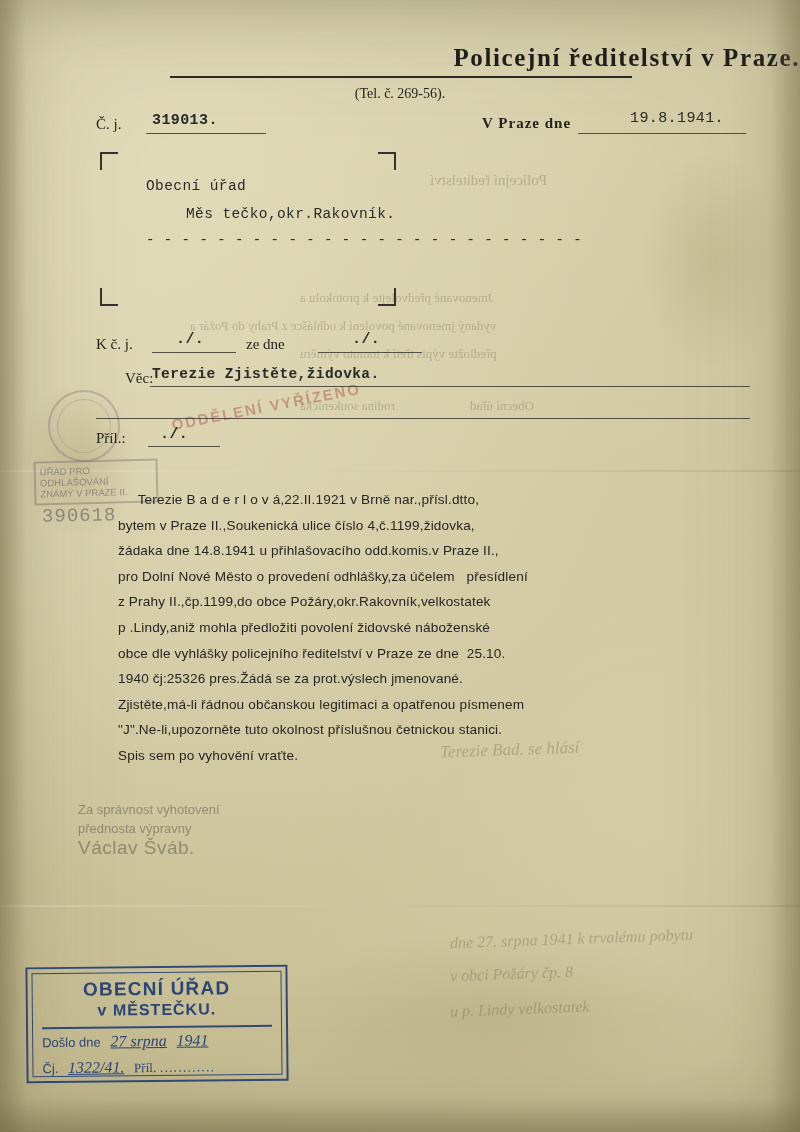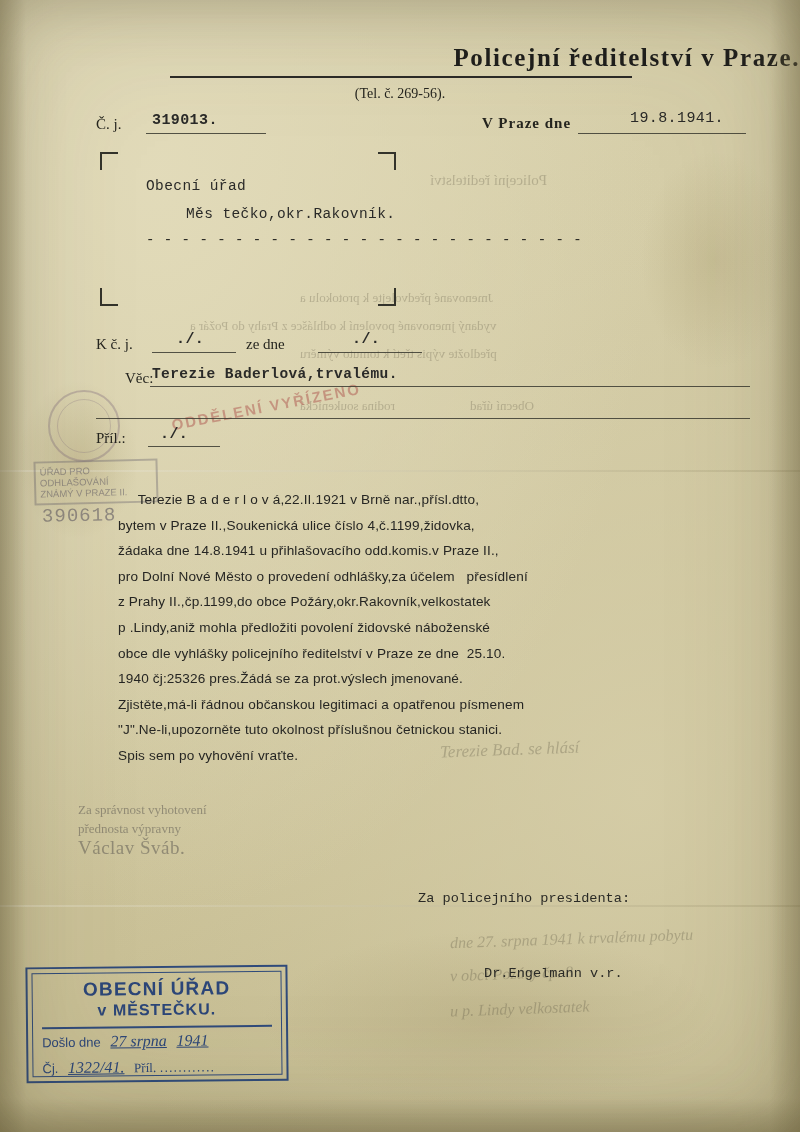--- a/index.html
+++ b/index.html
@@ -151,21 +151,21 @@
     color: #2a2a26;
     z-index: 22;
     white-space: pre;
   }
 
   
   .faint-left {
     position: absolute;
     left: 78px;
     top: 800px;
-    font-family: Liberation Serif, serif;
+    font-family: Liberation Sans, sans-serif;
     color: rgba(108,104,92,0.62);
     z-index: 18;
     line-height: 19px;
   }
   .faint-left .l1 { font-size: 13px; }
   .faint-left .l2 { font-size: 13px; }
   .faint-left .l3 { font-size: 19px; letter-spacing: .5px; }
 
   
   .ghost {
@@ -346,21 +346,21 @@
 
   <div class="lbl" style="left:96px;top:336px;">K č. j.</div>
   <div class="tw" style="left:176px;top:331px;font-size:15px;font-weight:bold;">./.</div>
   <div class="ruleline" style="left:152px;top:352px;width:84px;"></div>
 
   <div class="lbl" style="left:246px;top:336px;">ze dne</div>
   <div class="tw" style="left:352px;top:331px;font-size:15px;font-weight:bold;">./.</div>
   <div class="ruleline" style="left:318px;top:352px;width:104px;"></div>
 
   <div class="lbl" style="left:85px;top:370px;margin-left:40px;">Věc:</div>
-  <div class="tw" style="left:152px;top:366px;font-size:14.5px;font-weight:bold;">Terezie Baderlová,trvalému.</div>
+  <div class="tw" style="left:152px;top:366px;font-size:14.5px;font-weight:bold;">Terezie Zjistěte,židovka.</div>
   <div class="ruleline" style="left:150px;top:386px;width:600px;"></div>
   <div class="ruleline" style="left:96px;top:418px;width:654px;"></div>
 
   <div class="lbl" style="left:96px;top:430px;">Příl.:</div>
   <div class="tw" style="left:160px;top:426px;font-size:15px;font-weight:bold;">./.</div>
   <div class="ruleline" style="left:148px;top:446px;width:72px;"></div>
 
   <div class="round-stamp"></div>
   <div class="red-stamp">ODDĚLENÍ VYŘÍZENO</div>
   <div class="rect-stamp" style="white-space:pre-line;">ÚŘAD PRO ODHLAŠOVÁNÍ
@@ -378,24 +378,20 @@
 Zjistěte,má-li řádnou občanskou legitimaci a opatřenou písmenem
 "J".Ne-li,upozorněte tuto okolnost příslušnou četnickou stanici.
 Spis sem po vyhovění vraťte.</div>
 
   <div class="faint-left">
     <div class="l1">Za správnost vyhotovení</div>
     <div class="l2">přednosta výpravny</div>
     <div class="l3">Václav Šváb.</div>
   </div>
 
-  <div class="sign">
-    <div>Za policejního presidenta:</div>
-    <div style="margin-left:66px;">Dr.Engelmann v.r.</div>
-  </div>
 
   <div class="office-stamp">
     <div class="inner"></div>
     <div class="os-title">OBECNÍ ÚŘAD</div>
     <div class="os-sub">v MĚSTEČKU.</div>
     <div class="os-divider"></div>
     <div class="os-r1">
       <span>Došlo dne</span>
       <span class="hw" style="margin:0 6px;">27 srpna</span>
       <span class="hw">1941</span>

